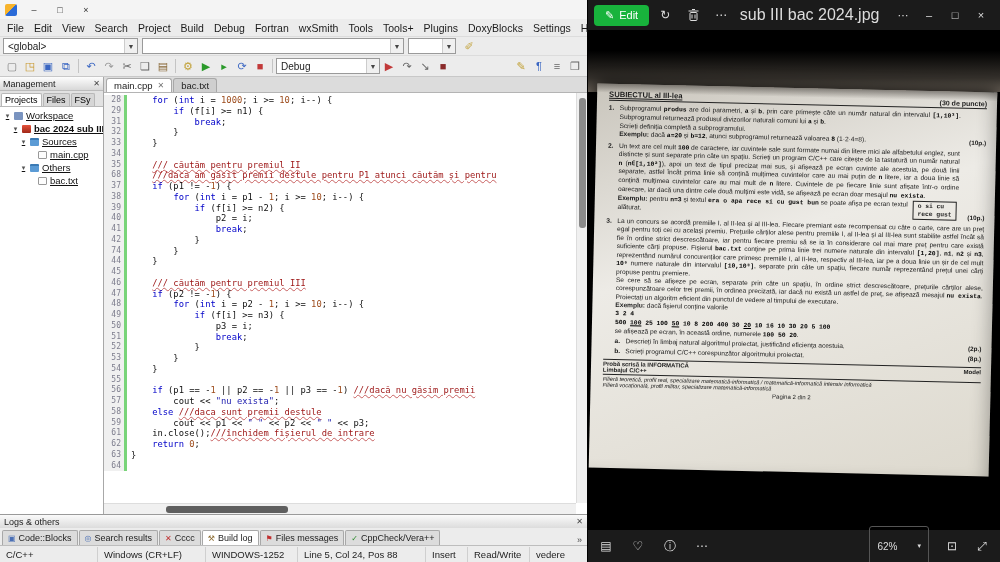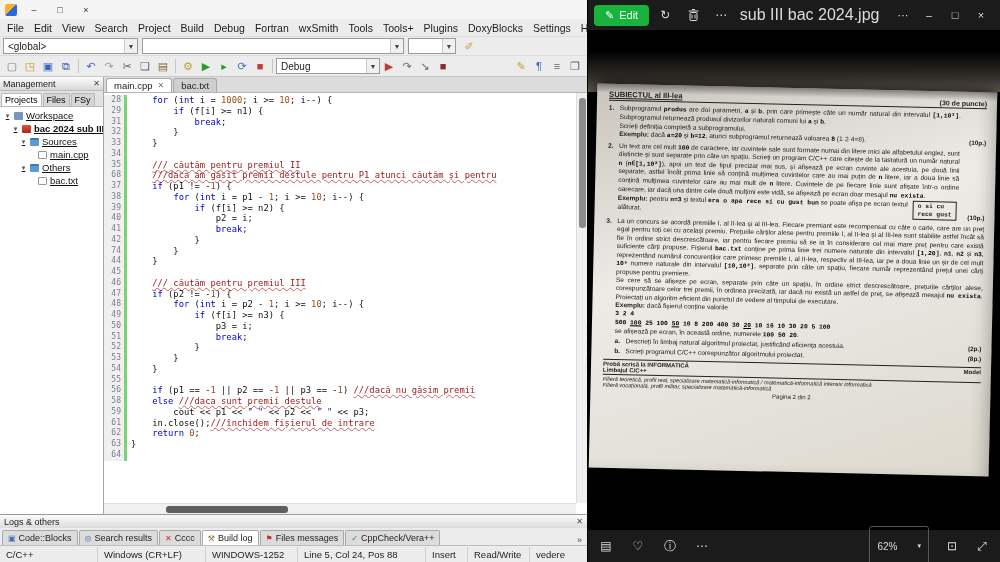--- a/index.html
+++ b/index.html
@@ -388,20 +388,25 @@
               <span class="ln">55</span>
               <span class="chg"></span>
               <span class="ct"></span>
             </div>
             <div class="cl">
               <span class="ln">56</span>
               <span class="chg"></span>
               <span class="ct">    <span class="kw">if</span> (p1 == -<span class="nm">1</span> || p2 == -<span class="nm">1</span> || p3 == -<span class="nm">1</span>) <span class="cm">///dacă nu găsim premii</span></span>
             </div>
             <div class="cl">
+              <span class="ln">57</span>
+              <span class="chg"></span>
+              <span class="ct">        cout &lt;&lt; <span class="st">"nu exista"</span>;</span>
+            </div>
+            <div class="cl">
               <span class="ln">58</span>
               <span class="chg"></span>
               <span class="ct">    <span class="kw">else</span> <span class="cm">///daca sunt premii destule</span></span>
             </div>
             <div class="cl">
               <span class="ln">59</span>
               <span class="chg"></span>
               <span class="ct">        cout &lt;&lt; p1 &lt;&lt; <span class="st">" "</span> &lt;&lt; p2 &lt;&lt; <span class="st">" "</span> &lt;&lt; p3;</span>
             </div>
             <div class="cl">

